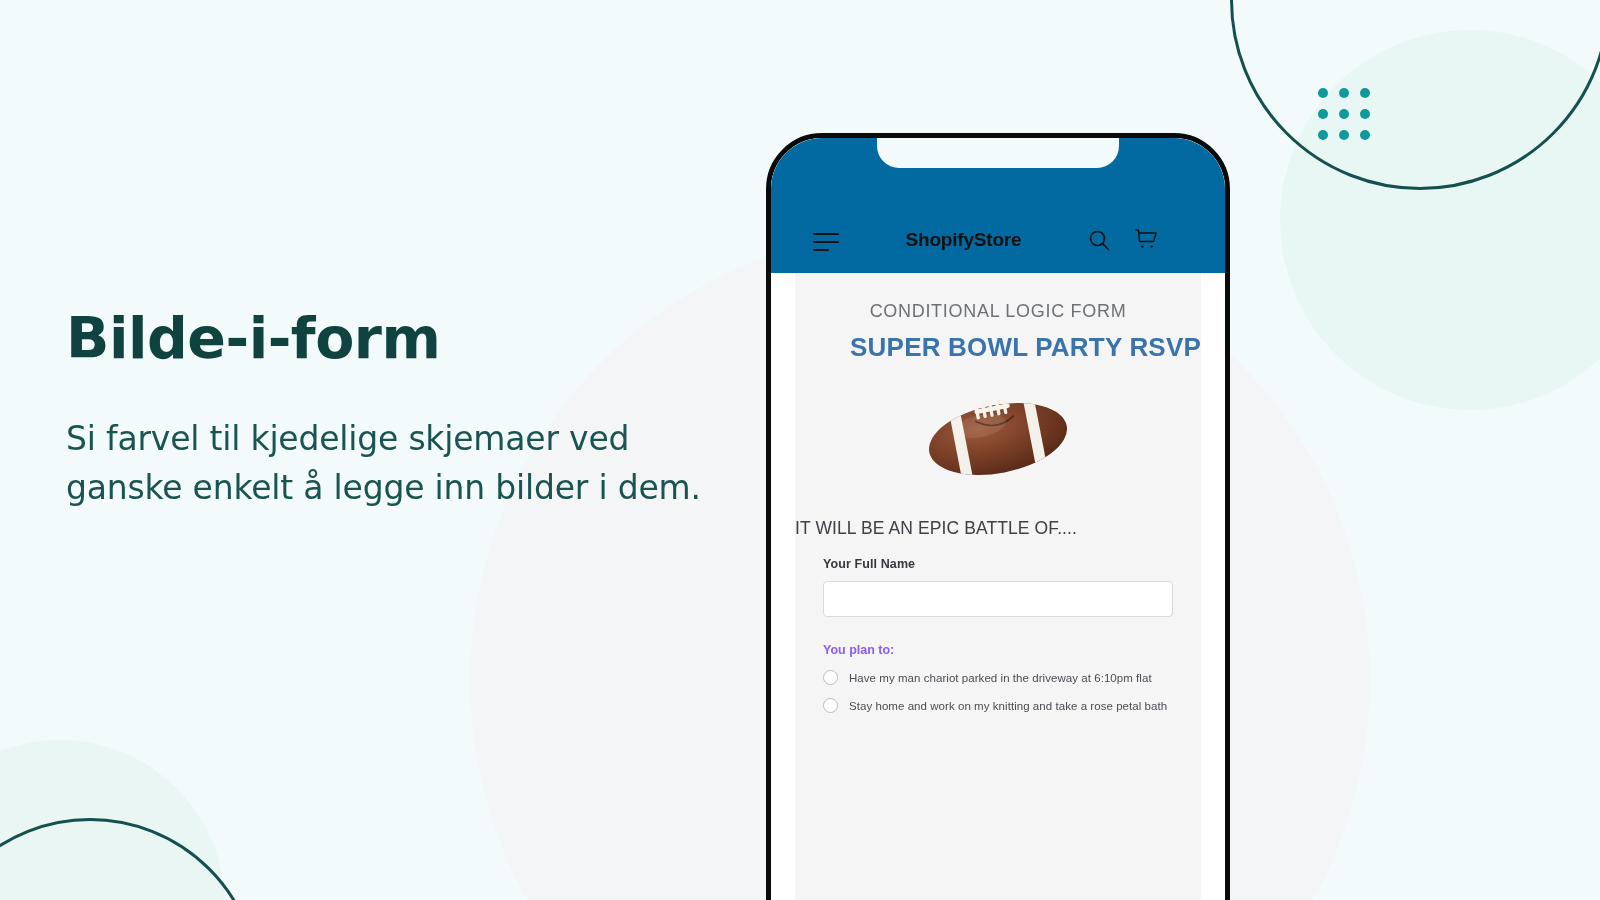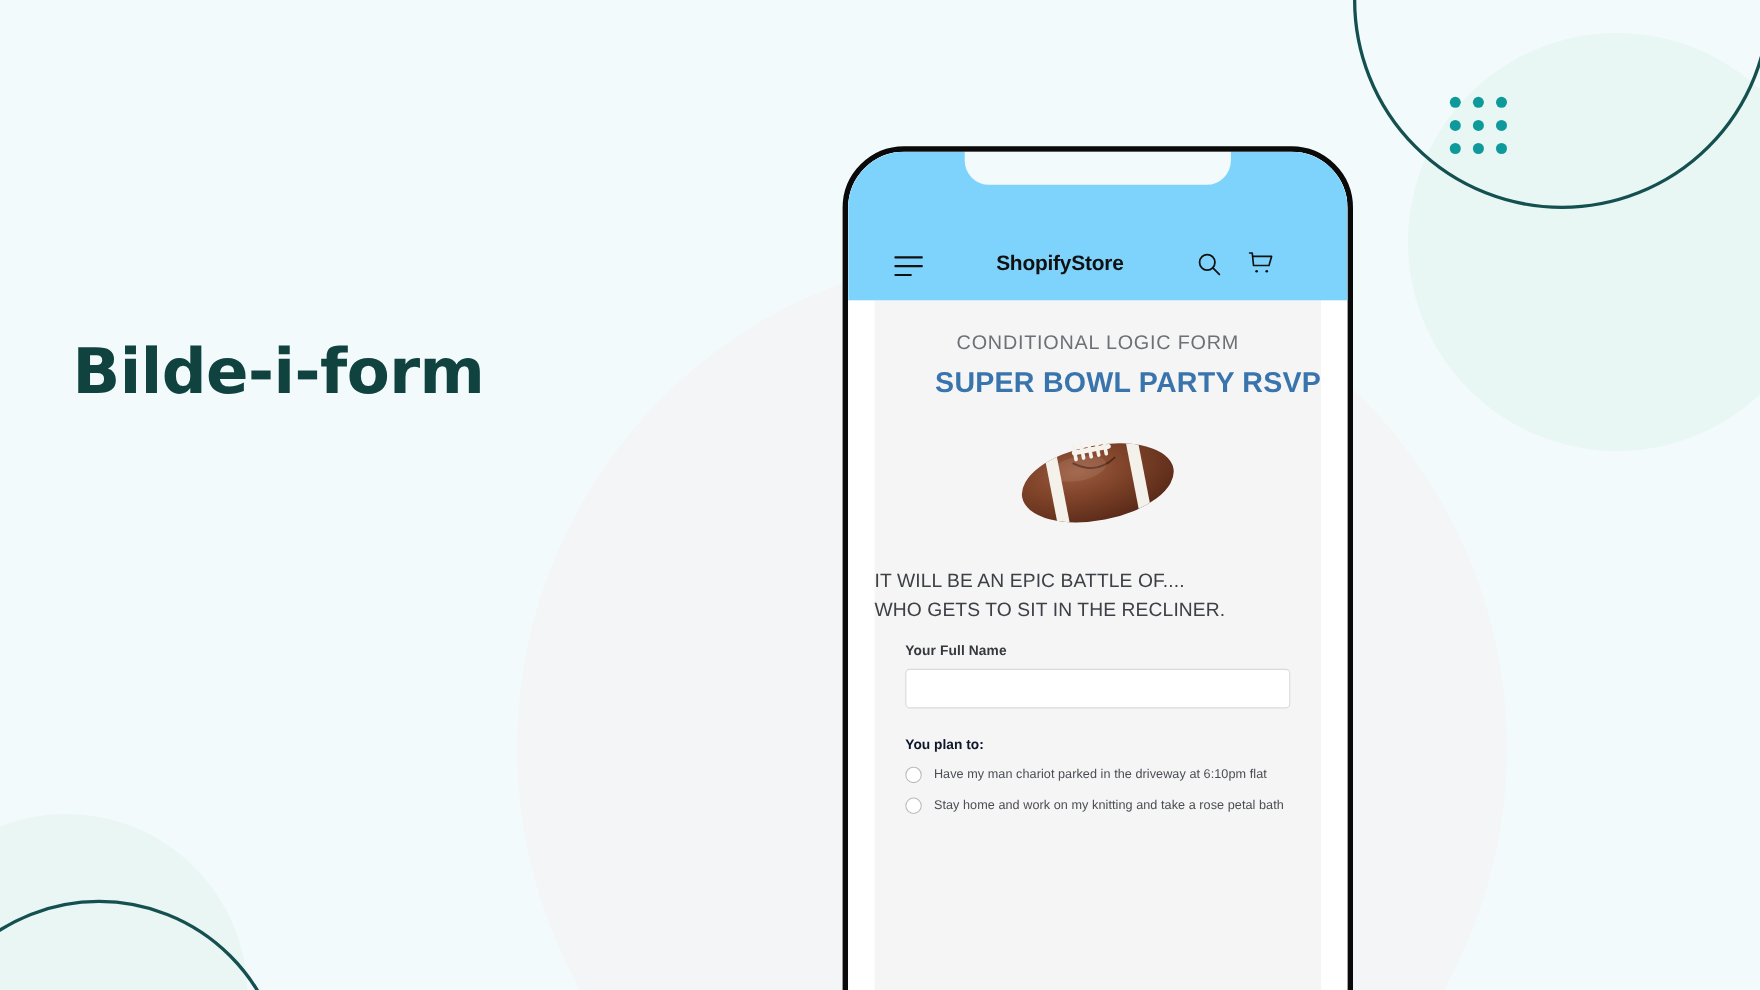--- a/index.html
+++ b/index.html
@@ -150,21 +150,21 @@
     z-index: 4;
   }
 
   
   .store-header {
     position: relative;
     height: 135px;
     display: flex;
     align-items: flex-end;
     padding: 0 67px 22px 42px;
-    background: #7dd3fc;
+    background: #0369a1;
     z-index: 3;
   }
 
   .hamburger {
     width: 26px;
     display: flex;
     flex-direction: column;
     gap: 6px;
     cursor: pointer;
   }
@@ -258,21 +258,21 @@
     font-size: 13px;
     color: #333;
     padding: 0 10px;
     outline: none;
   }
 
   .group-label {
     margin-top: 26px;
     font-size: 12.5px;
     font-weight: 700;
-    color: #0f172a;
+    color: #8b5cf6;
   }
 
   .radio-row {
     margin-top: 13px;
     display: flex;
     align-items: center;
     gap: 11px;
     cursor: pointer;
   }
   .radio-dot {
@@ -322,20 +322,21 @@
       <i></i>
       <i></i>
       <i></i>
       <i></i>
       <i></i>
   </div>
 </div>
 
 <div class="copy">
   <h1>Bilde-i-form</h1>
+  <p>Si farvel til kjedelige skjemaer ved ganske enkelt å legge inn bilder i dem.</p>
 </div>
 
 <div class="phone">
   <div class="screen">
 
     <div class="notch"></div>
 
     <div class="store-header">
       <div class="hamburger">
         <span></span>
@@ -393,21 +394,20 @@
               <rect x="79" y="10" width="3.3" height="17" rx="1.5"></rect>
               <rect x="86" y="11" width="3.3" height="16" rx="1.5"></rect>
             </g>
           </g>
           <ellipse cx="60" cy="34" rx="26" ry="11" transform="rotate(-11 75 50)" fill="#ffffff" opacity="0.09"></ellipse>
         </svg>
       </div>
 
       <div class="tagline">
         <div>IT WILL BE AN EPIC BATTLE OF....</div>
-        <div>WHO GETS TO SIT IN THE RECLINER.</div>
       </div>
 
       <div class="fields">
 
         <div class="field-label">Your Full Name</div>
         <input class="text-input" type="text" placeholder="" style="">
 
         <div class="group-label">You plan to:</div>
 
         <div class="radio-row">

